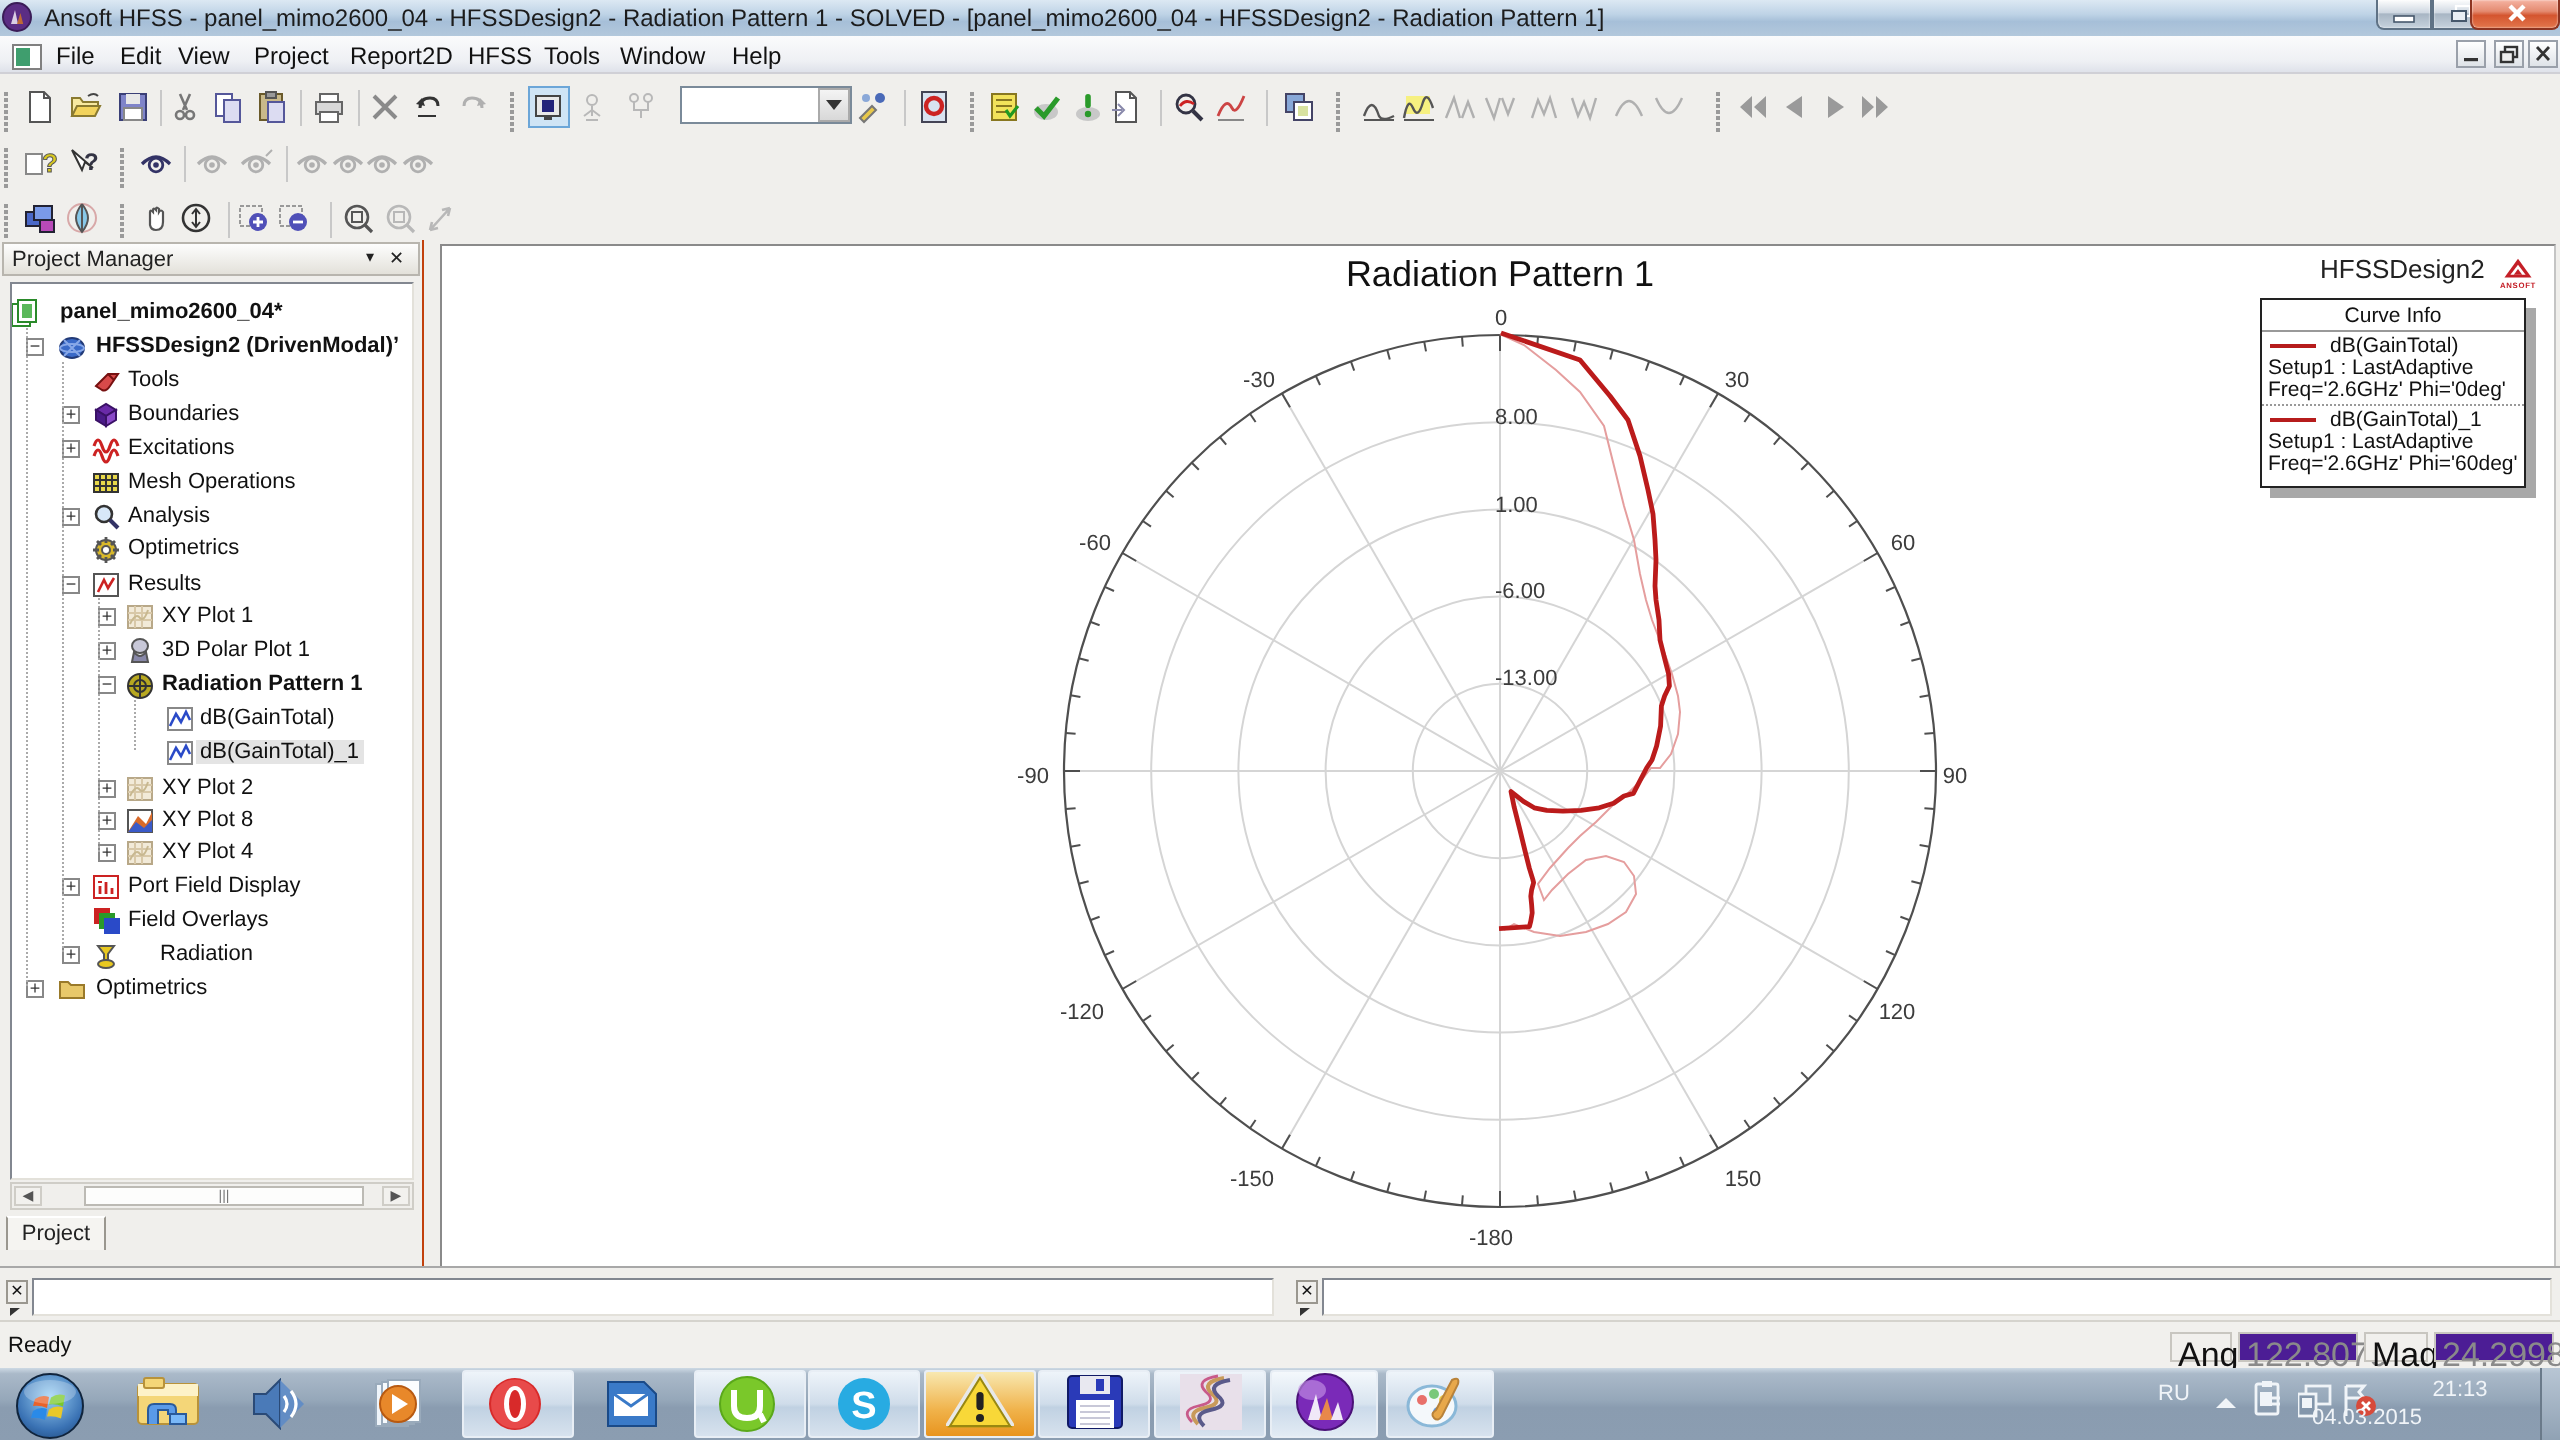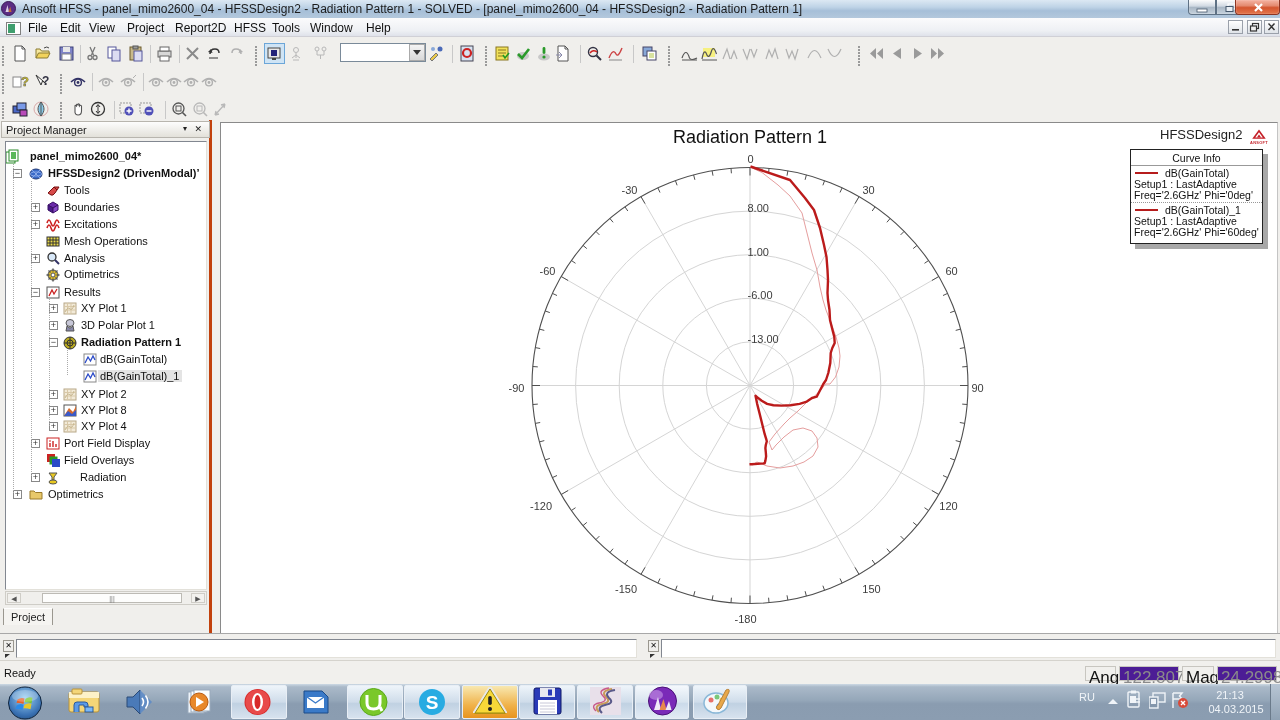--- a/index.html
+++ b/index.html
@@ -14,21 +14,21 @@
 #wb-min{right:88px;width:28px;border-radius:0 0 0 4px}
 #wb-max{right:45px;width:28px}
 
 #menubar{left:0;top:18px;width:1280px;height:19px;background:linear-gradient(180deg,#fbfbfc,#eef0f4 70%,#dfe2ea);border-bottom:1px solid #d0d0d6}
 .mi{position:absolute;top:21px;font-size:12px;color:#111}
 
 .mdib{position:absolute;top:2px;width:15px;height:14px;border:1px solid #9aa0aa;background:linear-gradient(180deg,#fff,#dfe3e8);text-align:center;line-height:12px;font-size:10px;color:#333}
 
 #toolzone{left:0;top:37px;width:1280px;height:83px;background:#f0efec}
 
-#pm{left:0;top:120px;width:212px;height:520px;background:#f0efec;border-right:3px solid #c2410c}
+#pm{left:0;top:120px;width:212px;height:520px;background:#f0efec;border-right:1px solid #c2410c}
 #pmhead{left:1px;top:1px;width:209px;height:17px;background:linear-gradient(180deg,#fdfdfd,#e3e1da);border:1px solid #b8b5ae;font-size:11px;color:#222;padding:2px 0 0 4px}
 #pmtree{left:5px;top:21px;width:202px;height:449px;background:#fff;border:1px solid #828790;border-right-color:#e3e1da;border-bottom-color:#e3e1da;overflow:hidden}
 .trow{position:absolute;left:0;font-size:11px;color:#111;white-space:nowrap;height:17px}
 #pmsb{left:5px;top:471px;width:202px;height:14px;background:#f0efec;border:1px solid #cfcdc7}
 #pmtab{left:3px;top:488px;width:50px;height:17px;background:#f5f4f1;border:1px solid #9a978f;border-top-color:#fff;border-bottom:none;font-size:11px;color:#222;text-align:center;padding-top:2px}
 
 #sheet{left:220px;top:122px;width:1058px;height:511px;background:#fff;border:1px solid #8a8a8a;border-right-color:#c4c4c4;border-bottom:none}
 #plottitle{left:229px;top:4px;width:600px;text-align:center;font-size:18px;color:#111}
 #designname{left:939px;top:4px;width:250px;font-size:13px;color:#222}
 #legend{left:909px;top:26px;width:133px;height:95px;background:#fff;border:1.5px solid #222;font-size:10.5px;color:#111}
@@ -918,15 +918,15 @@
       <rect x="4" y="1" width="12" height="9" fill="none" stroke="#f0f4f8" stroke-width="1.4"></rect>
       <rect x="0" y="5" width="9" height="11" fill="#8396ab" stroke="#f0f4f8" stroke-width="1.4"></rect>
       <rect x="2" y="7" width="5" height="5" fill="#f0f4f8"></rect>
     </svg>
 <svg class="abs" style="left:1171px;top:8px" width="18" height="17" viewBox="0 0 18 17">
       <path d="M2 1 v15 M2 1 h9 l-2.5 3 2.5 3 H2" fill="none" stroke="#f0f4f8" stroke-width="1.5"></path>
       <circle cx="12" cy="11" r="5" fill="#d84a3a"></circle>
       <path d="M10 9 l4 4 M14 9 l-4 4" stroke="#fff" stroke-width="1.4"></path>
     </svg>
 <div class="abs" style="left:1196px;top:5px;width:68px;text-align:center;font-size:11px;color:#f0f4f8">21:13</div>
-<div class="abs" style="left:1202px;top:19px;width:68px;text-align:center;font-size:11px;color:#f0f4f8">04.03.2015</div>
+<div class="abs" style="left:1156px;top:19px;width:68px;text-align:left;font-size:11px;color:#f0f4f8">04.03.2015</div>
 <div class="abs" style="left:1270px;top:0;width:10px;height:36px;background:linear-gradient(180deg,#b8c6d4,#90a2b4);border-left:1px solid #6a7a8a"></div>
   </div>
 
 </body></html>

